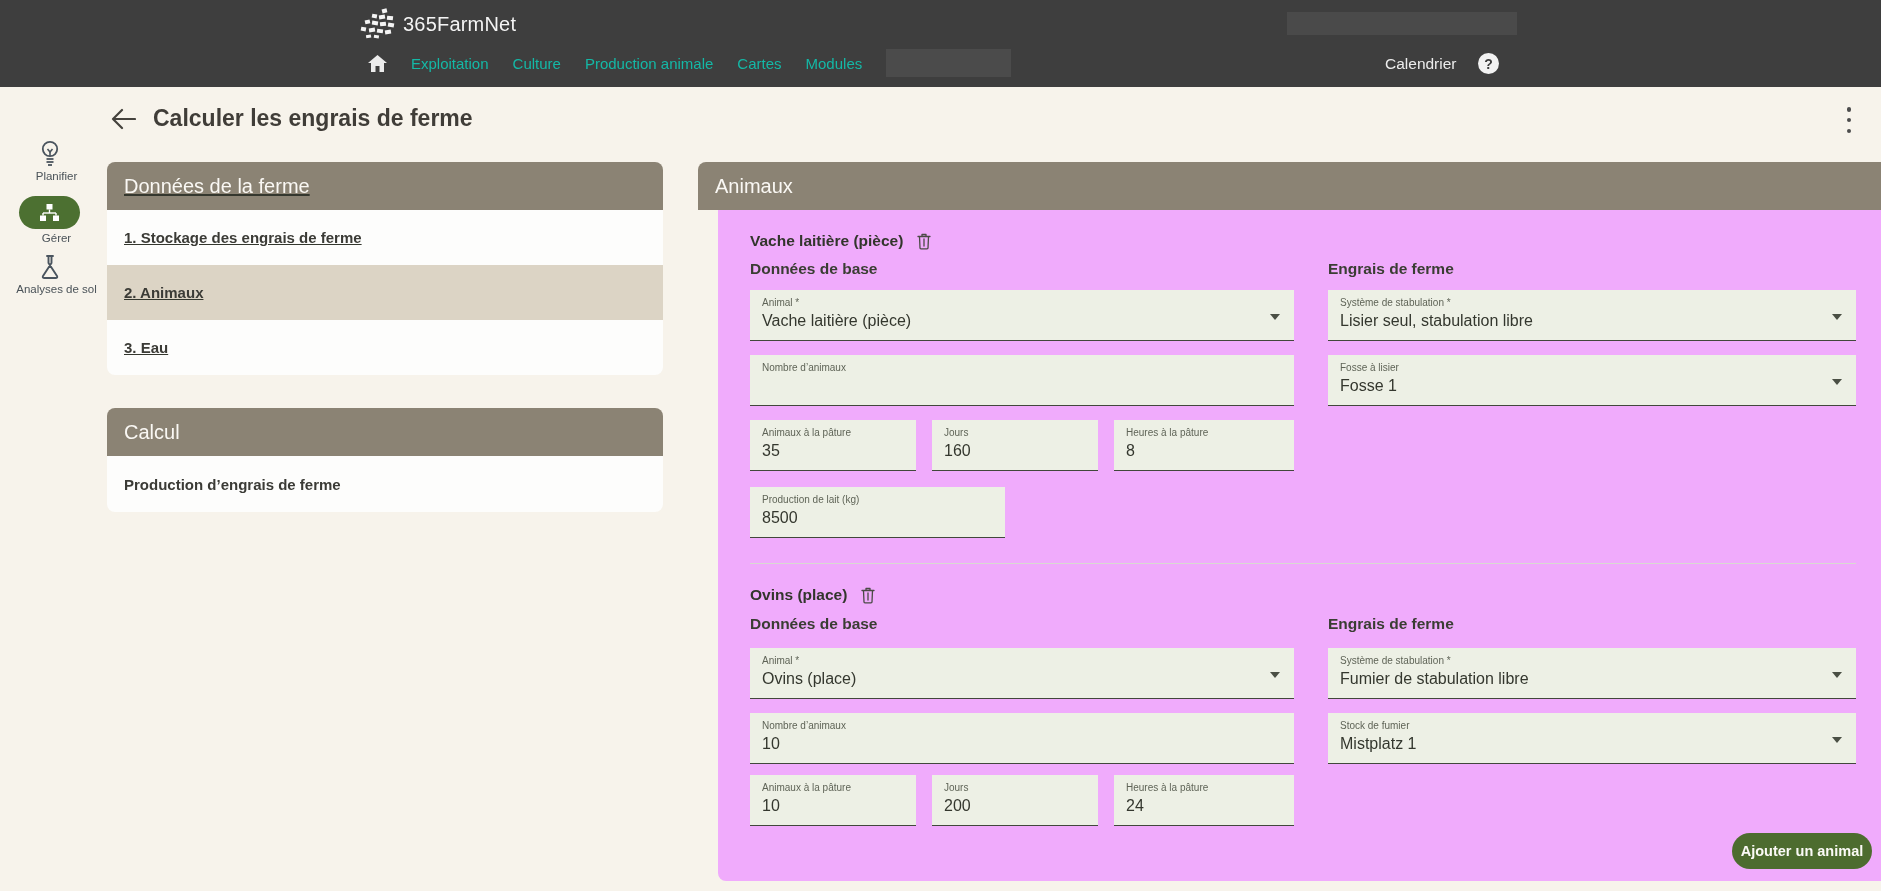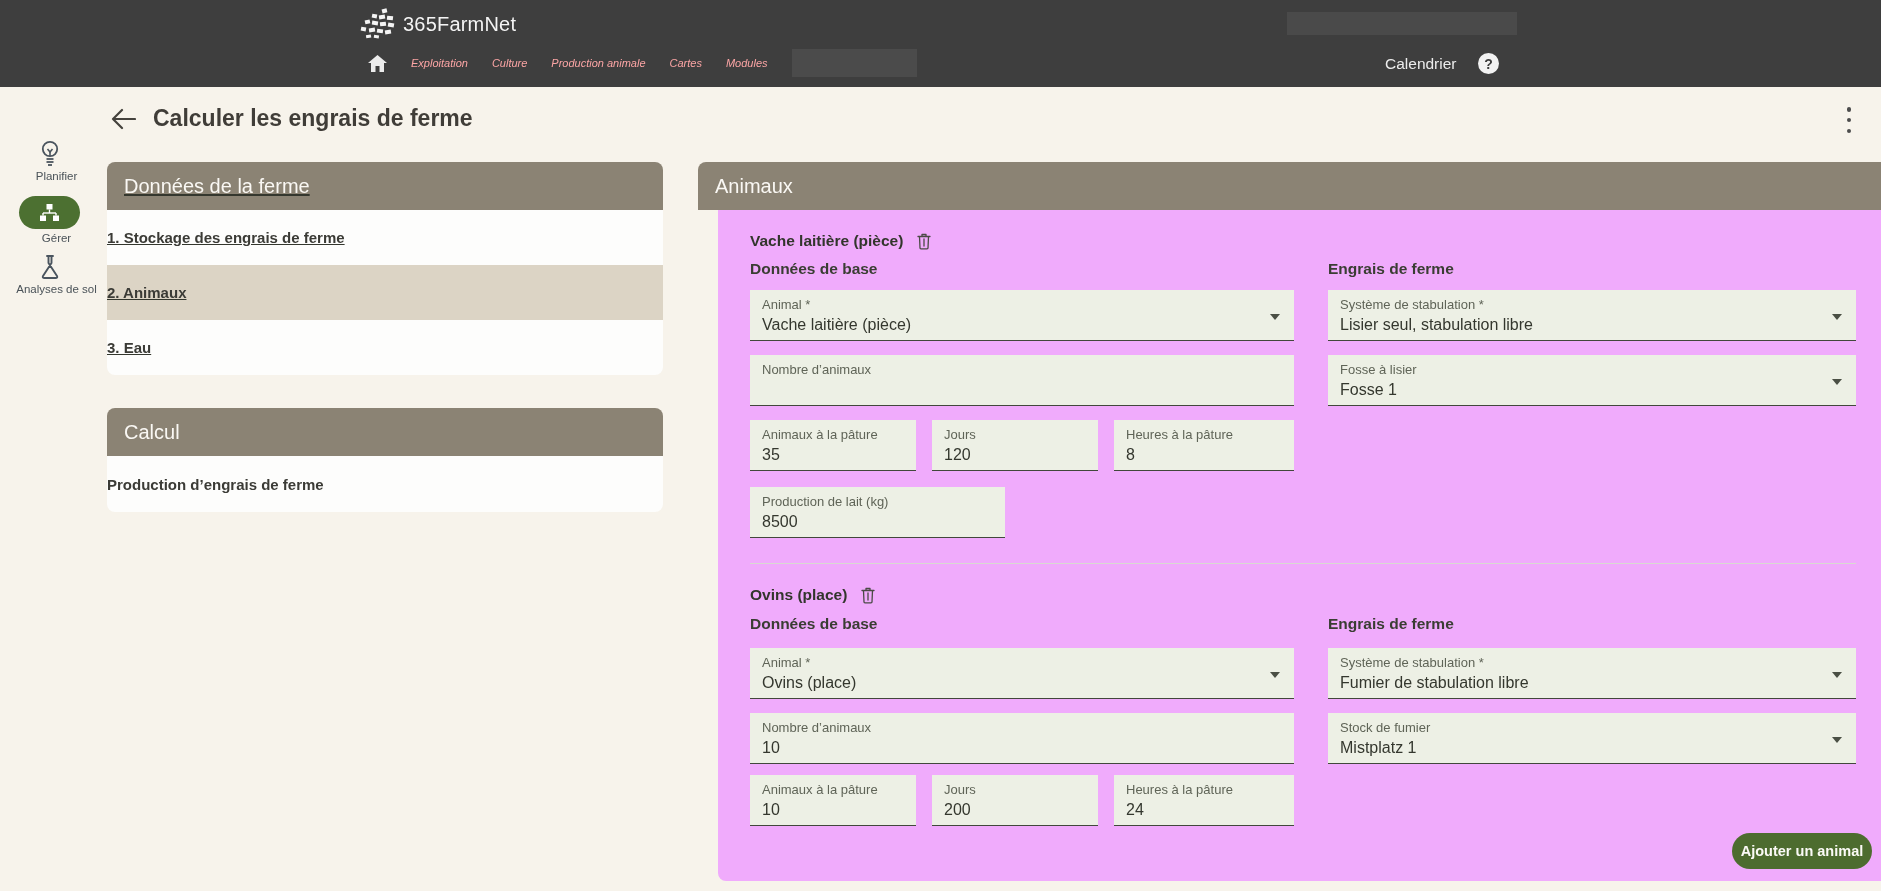--- a/index.html
+++ b/index.html
@@ -9,21 +9,21 @@
     background:#f7f3eb;
     position:relative;
     overflow:hidden;
     color:#34372e;
   }
   
   .topbar { position:absolute; left:0; top:0; width:1881px; height:87px; background:#3e3e3e; }
   .logo { position:absolute; left:358px; top:8px; display:flex; align-items:center; gap:3px; }
   .logo-text { color:#f4f4f4; font-size:20px; letter-spacing:.2px; }
   .nav-row { position:absolute; left:368px; top:48px; height:30px; display:flex; align-items:center; gap:24px; }
-  .nav-link { color:#fca5a5; font-size:11px; white-space:nowrap; cursor:default;font-style:italic; }
+  .nav-link { color:#14b8a6; font-size:15px; white-space:nowrap; cursor:default; }
   .nav-redacted { width:125px; height:28px; background:#4b4b4b; }
   .topbar-search { position:absolute; left:1287px; top:12px; width:230px; height:23px; background:#4a4a4a; }
   .calendar-link { position:absolute; left:1385px; top:55px; color:#ececec; font-size:15.5px; }
   .help-btn { position:absolute; left:1478px; top:53px; width:21px; height:21px; border-radius:50%;
               background:#f2f2f2; color:#3c3c3c; font-size:14px; font-weight:bold;
               display:flex; align-items:center; justify-content:center; }
   
   .back-arrow { position:absolute; left:110px; top:108px; width:26px; height:22px; }
   .page-title { position:absolute; left:153px; top:105px; font-size:23px; color:#403d38; }
   .kebab { position:absolute; left:1843px; top:107px; width:12px; height:26px;
@@ -34,34 +34,34 @@
   .rail-label { width:85px; text-align:center; font-size:11.5px; color:#4a5258; margin-top:3px; }
   .rail-ico { display:block; margin:0 auto; }
   .rail-pill { width:61px; height:33px; margin:14px auto 0; border-radius:17px; background:#4c7031;
                display:flex; align-items:center; justify-content:center; }
   .rail-item { margin-bottom:6px; }
   
   .panel-header { background:#8b8374; color:#faf8f4; font-size:20px; border-radius:8px 8px 0 0;
                   display:flex; align-items:center; padding-left:17px; }
   .side-panel { position:absolute; left:107px; width:556px; }
   .side-panel .panel-header { height:48px; }
-  .step-item { height:55px; background:#fdfdfc; display:flex; align-items:center; 
+  .step-item { height:55px; background:#fdfdfc; display:flex; align-items:center; padding-left:17px;
                font-size:15px; font-weight:bold; color:#3b3b36; }
   .step-item.selected { background:#dcd4c5; }
   .step-item:last-child { border-radius:0 0 8px 8px; }
   
   .main-header { position:absolute; left:698px; top:162px; width:1352px; height:48px; }
   .main-body { position:absolute; left:718px; top:210px; width:1363px; height:671px;
                background:#f0abfc; border-radius:0 0 8px 8px; }
   .sec-heading { position:absolute; display:flex; align-items:center; gap:14px;
                  font-size:15.5px; font-weight:bold; color:#32352c; }
   .col-title { position:absolute; font-size:15.5px; font-weight:bold; color:#3a3d33; }
   .field { position:absolute; height:51px; background:#edf0e5; border-bottom:1px solid #42473c;
            padding:7px 12px 0 12px; }
-  .f-label { font-size:13px; color:#5f6457; white-space:nowrap; }
+  .f-label { font-size:10px; color:#5f6457; white-space:nowrap; }
   .f-value { font-size:16px; color:#34372e; margin-top:4px; white-space:nowrap; }
   .f-arrow { position:absolute; right:14px; top:24px; width:0; height:0;
              border-left:5.5px solid transparent; border-right:5.5px solid transparent;
              border-top:6px solid #4a4f44; }
   .divider { position:absolute; height:1px; background:#d9d9d2; }
   .add-btn { position:absolute; left:1014px; top:623px; width:140px; height:36px; border-radius:18px;
              background:#4d6c2f; color:#fbfaf6; font-size:14.5px; font-weight:bold; border:none;
              display:flex; align-items:center; justify-content:center; font-family:"Liberation Sans",sans-serif; }
 </style>
 </head>
@@ -198,21 +198,21 @@
     <div class="f-value">Fosse 1</div>
     <span class="f-arrow"></span>
   </div>
 
   <div class="field" style="left:32px; top:210px; width:166px;">
     <div class="f-label">Animaux à la pâture</div>
     <div class="f-value">35</div>
   </div>
   <div class="field" style="left:214px; top:210px; width:166px;">
     <div class="f-label">Jours</div>
-    <div class="f-value">120</div>
+    <div class="f-value">160</div>
   </div>
   <div class="field" style="left:396px; top:210px; width:180px;">
     <div class="f-label">Heures à la pâture</div>
     <div class="f-value">8</div>
   </div>
 
   <div class="field" style="left:32px; top:277px; width:255px;">
     <div class="f-label">Production de lait (kg)</div>
     <div class="f-value">8500</div>
   </div>

